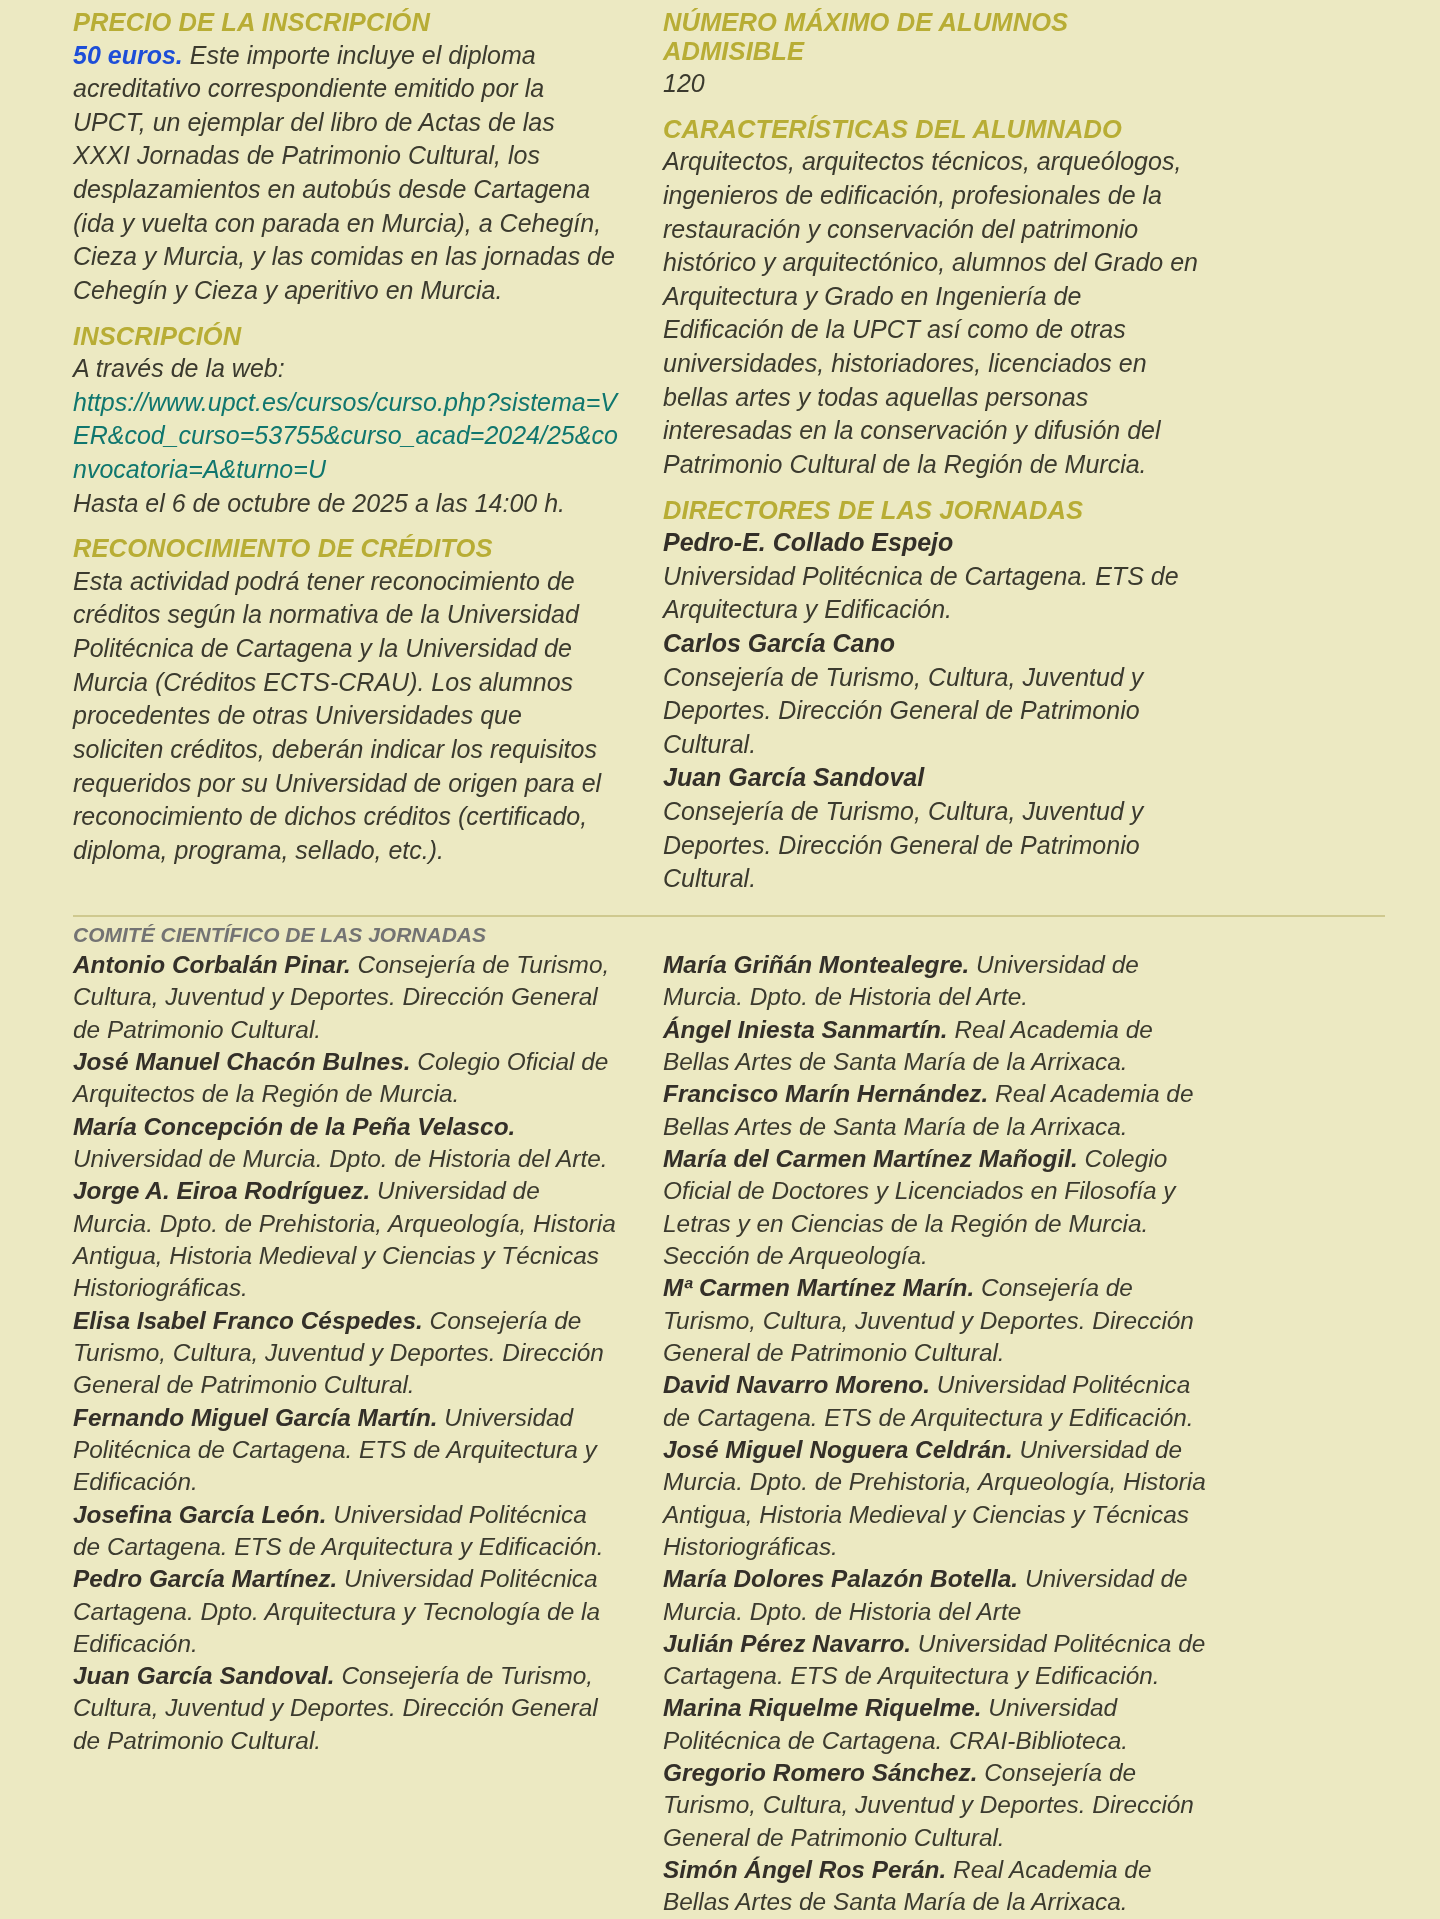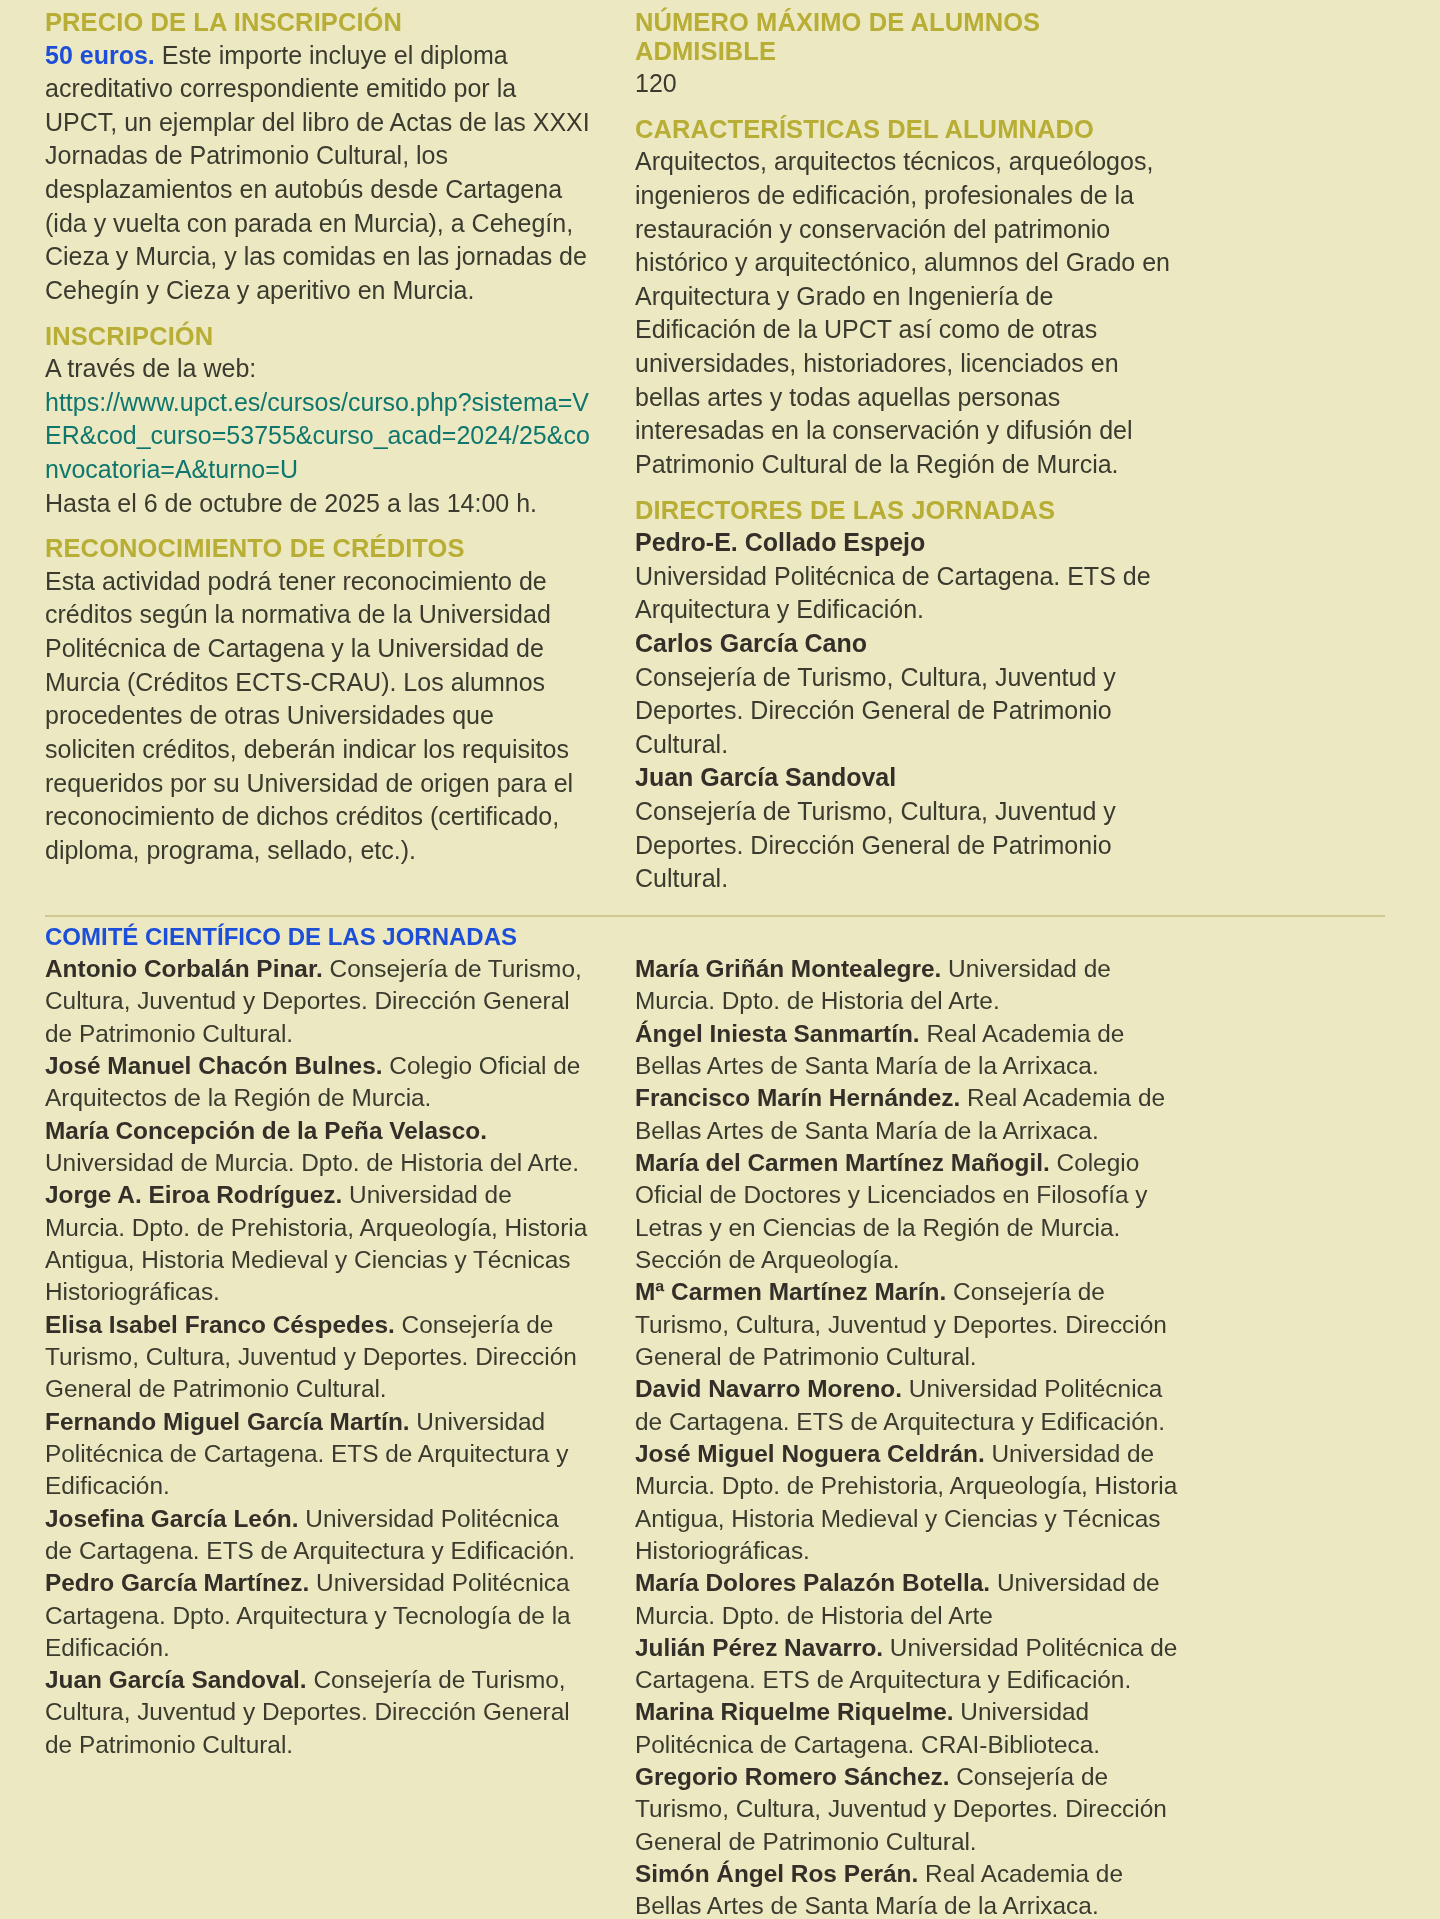--- a/index.html
+++ b/index.html
@@ -13,21 +13,22 @@
     font-family: "Liberation Sans", sans-serif;
     color: #3b3a2e;
     overflow: hidden;
   }
   .page {
     position: relative;
     width: 1440px;
     height: 1919px;
     background: #ece9c2;
     box-sizing: border-box;
-    padding: 8px 55px 0 45px;
+    padding: 8px 55px 0 73px;
+    font-style: italic;
   }
 
   
   .section-head {
     color: #b8ad35;
     font-weight: bold;
     font-size: 25.5px;
     letter-spacing: 0.1px;
     line-height: 1.12;
     margin: 14px 0 2px 0;
@@ -72,23 +73,23 @@
   
   .divider {
     height: 2px;
     background: #cfc98f;
     margin: 19px 0 6px 0;
     width: 100%;
   }
 
   
   .committee-head {
-    color: #1d4ed8;
+    color: #737373;
     font-weight: bold;
-    font-size: 24px;
+    font-size: 21px;
     margin: 6px 0 2px 0;
   }
   .committee-cols {
     display: flex;
     gap: 45px;
     align-items: flex-start;
   }
   .member {
     font-size: 24.4px;
     line-height: 1.325;

